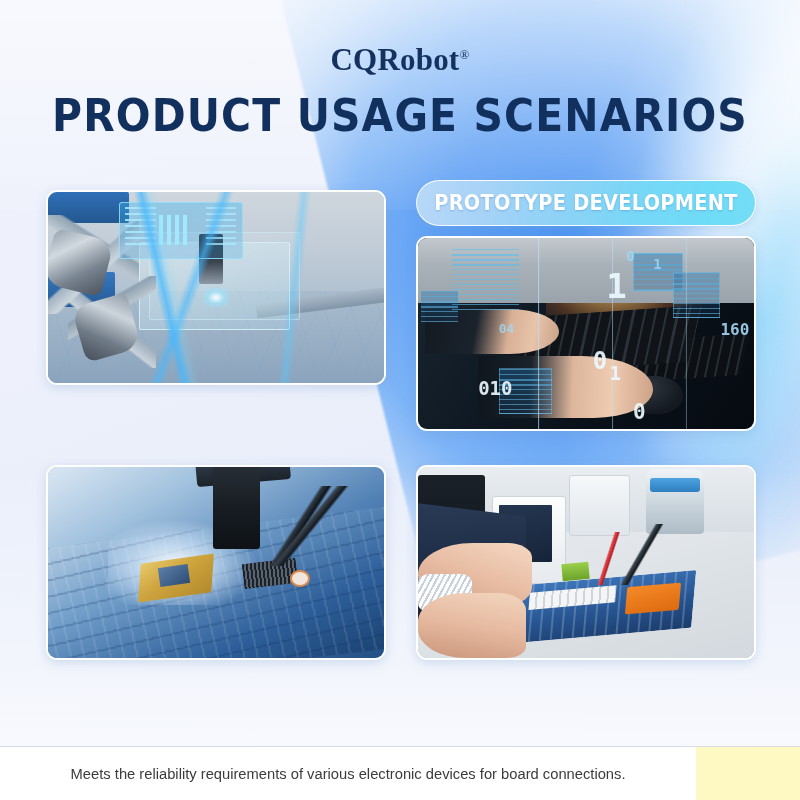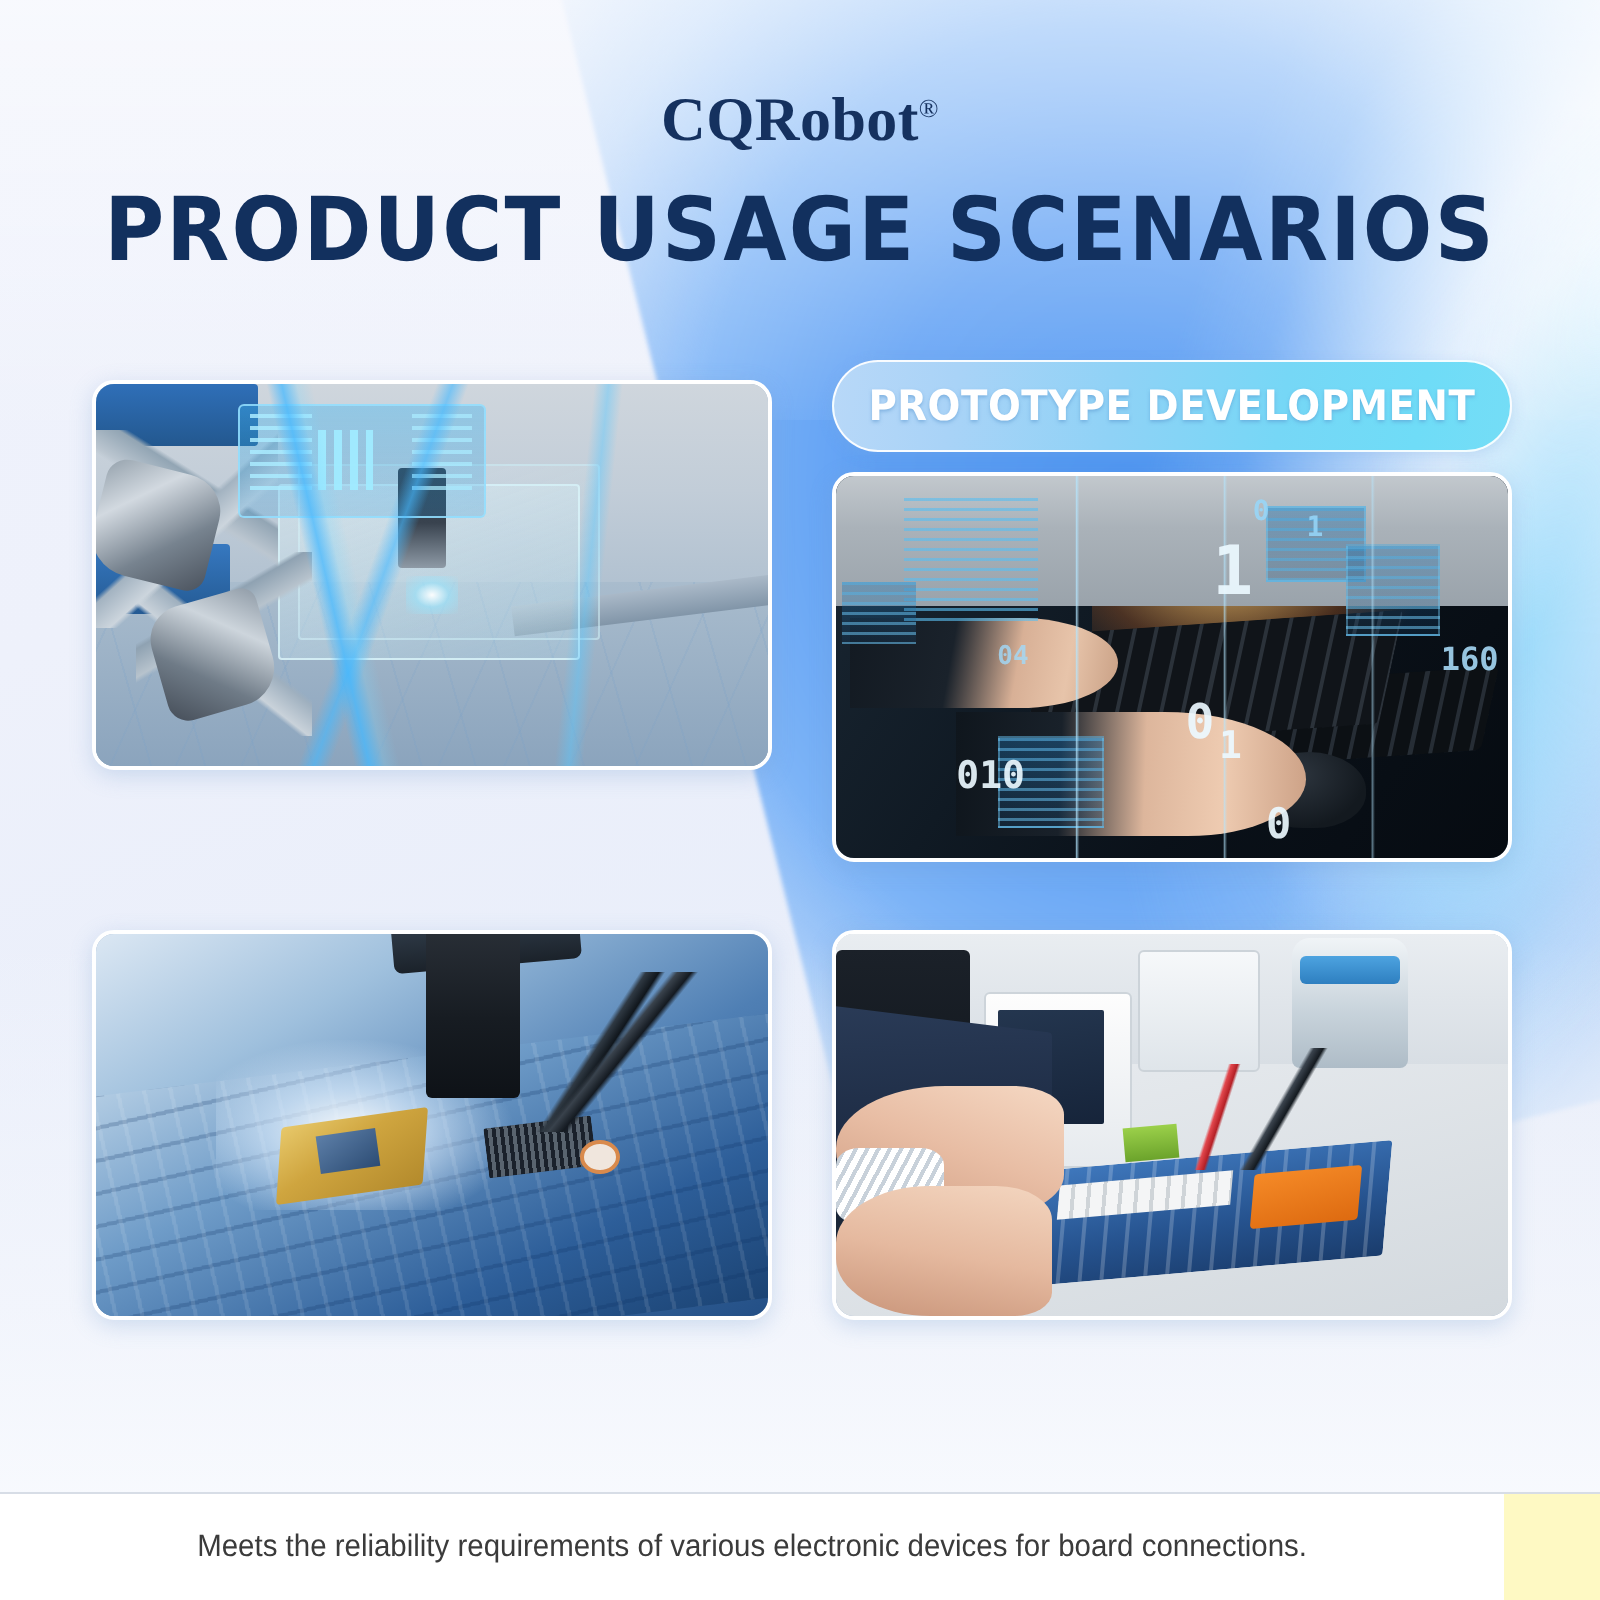--- a/index.html
+++ b/index.html
@@ -540,21 +540,21 @@
     position: absolute;
     left: 0; top: 746px;
     width: 800px; height: 1px;
     background: #d7dde6;
     z-index: 7;
   }
 
   .footer {
     position: absolute;
     left: 0; top: 747px;
-    width: 752px; height: 53px;
+    width: 696px; height: 53px;
     background: #ffffff;
     display: flex;
     align-items: center;
     justify-content: center;
     z-index: 7;
   }
 
   .footer-text {
     font-family: "Liberation Sans", sans-serif;
     font-size: 15.5px;

